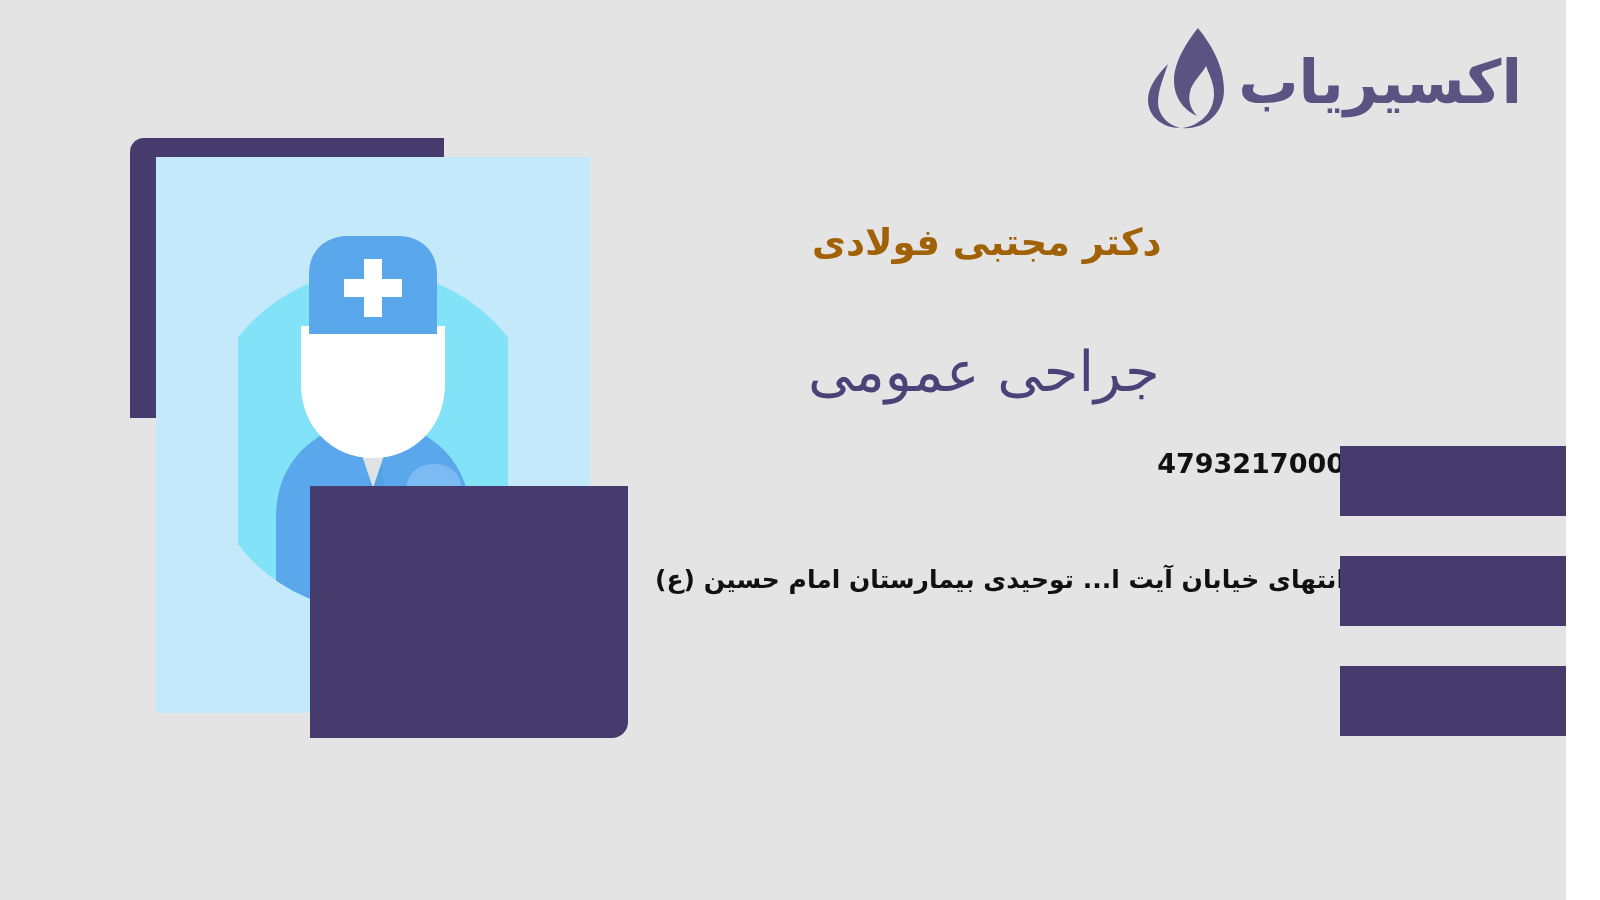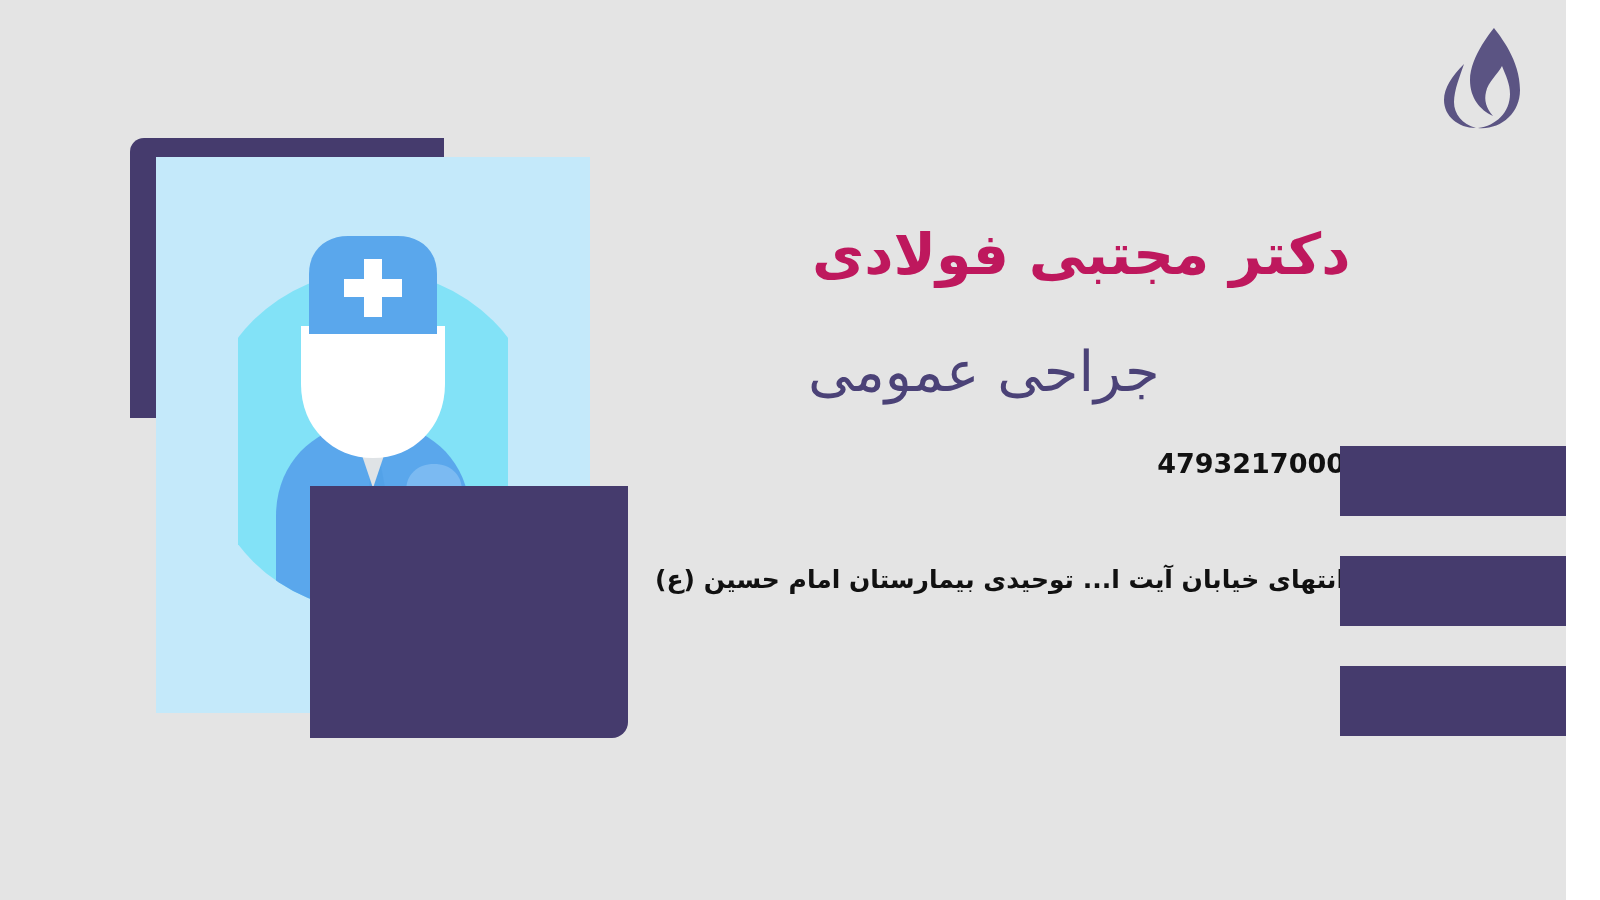--- a/index.html
+++ b/index.html
@@ -105,23 +105,23 @@
 
   
   .doctor-name {
     position: absolute;
     right: 88px;
     top: 222px;
     width: 700px;
     text-align: left;
     direction: rtl;
     font-family: "DejaVu Sans", "Liberation Sans", sans-serif;
-    font-size: 57px;
-    font-weight: 700;
-    color: #be185d;
+    font-size: 37px;
+    font-weight: 700;
+    color: #a16207;
     line-height: 1.15;
     white-space: nowrap;
   }
   .doctor-specialty {
     position: absolute;
     right: 92px;
     top: 338px;
     width: 700px;
     text-align: left;
     direction: rtl;
@@ -174,20 +174,21 @@
 
   <div class="bg-panel"></div>
 
   <div class="logo">
     <span>
       <svg class="logo-mark" viewBox="0 0 82 104" xmlns="http://www.w3.org/2000/svg">
         <path d="M54 2 C54 2 30 30 30 54 C30 72 40 84 53 90 C46 82 44 74 46 66 C48 56 58 48 62 40 C66 50 70 58 70 68 C70 86 56 100 38 102 C60 104 80 88 80 64 C80 34 60 10 54 2 Z" fill="#5b5483"></path>
         <path d="M24 38 C12 50 4 62 4 74 C4 90 18 102 36 102 C22 98 14 88 14 76 C14 64 20 50 24 38 Z" fill="#5b5483"></path>
       </svg>
     </span>
+    <span class="logo-text">اکسیریاب</span>
   </div>
 
   <div class="illus">
     <div class="sq-back"></div>
     <div class="card"></div>
 
     <div class="avatar-wrap">
       <svg class="avatar-svg" viewBox="0 0 270 420" xmlns="http://www.w3.org/2000/svg">
         <defs>
           <clipPath id="circClip">

